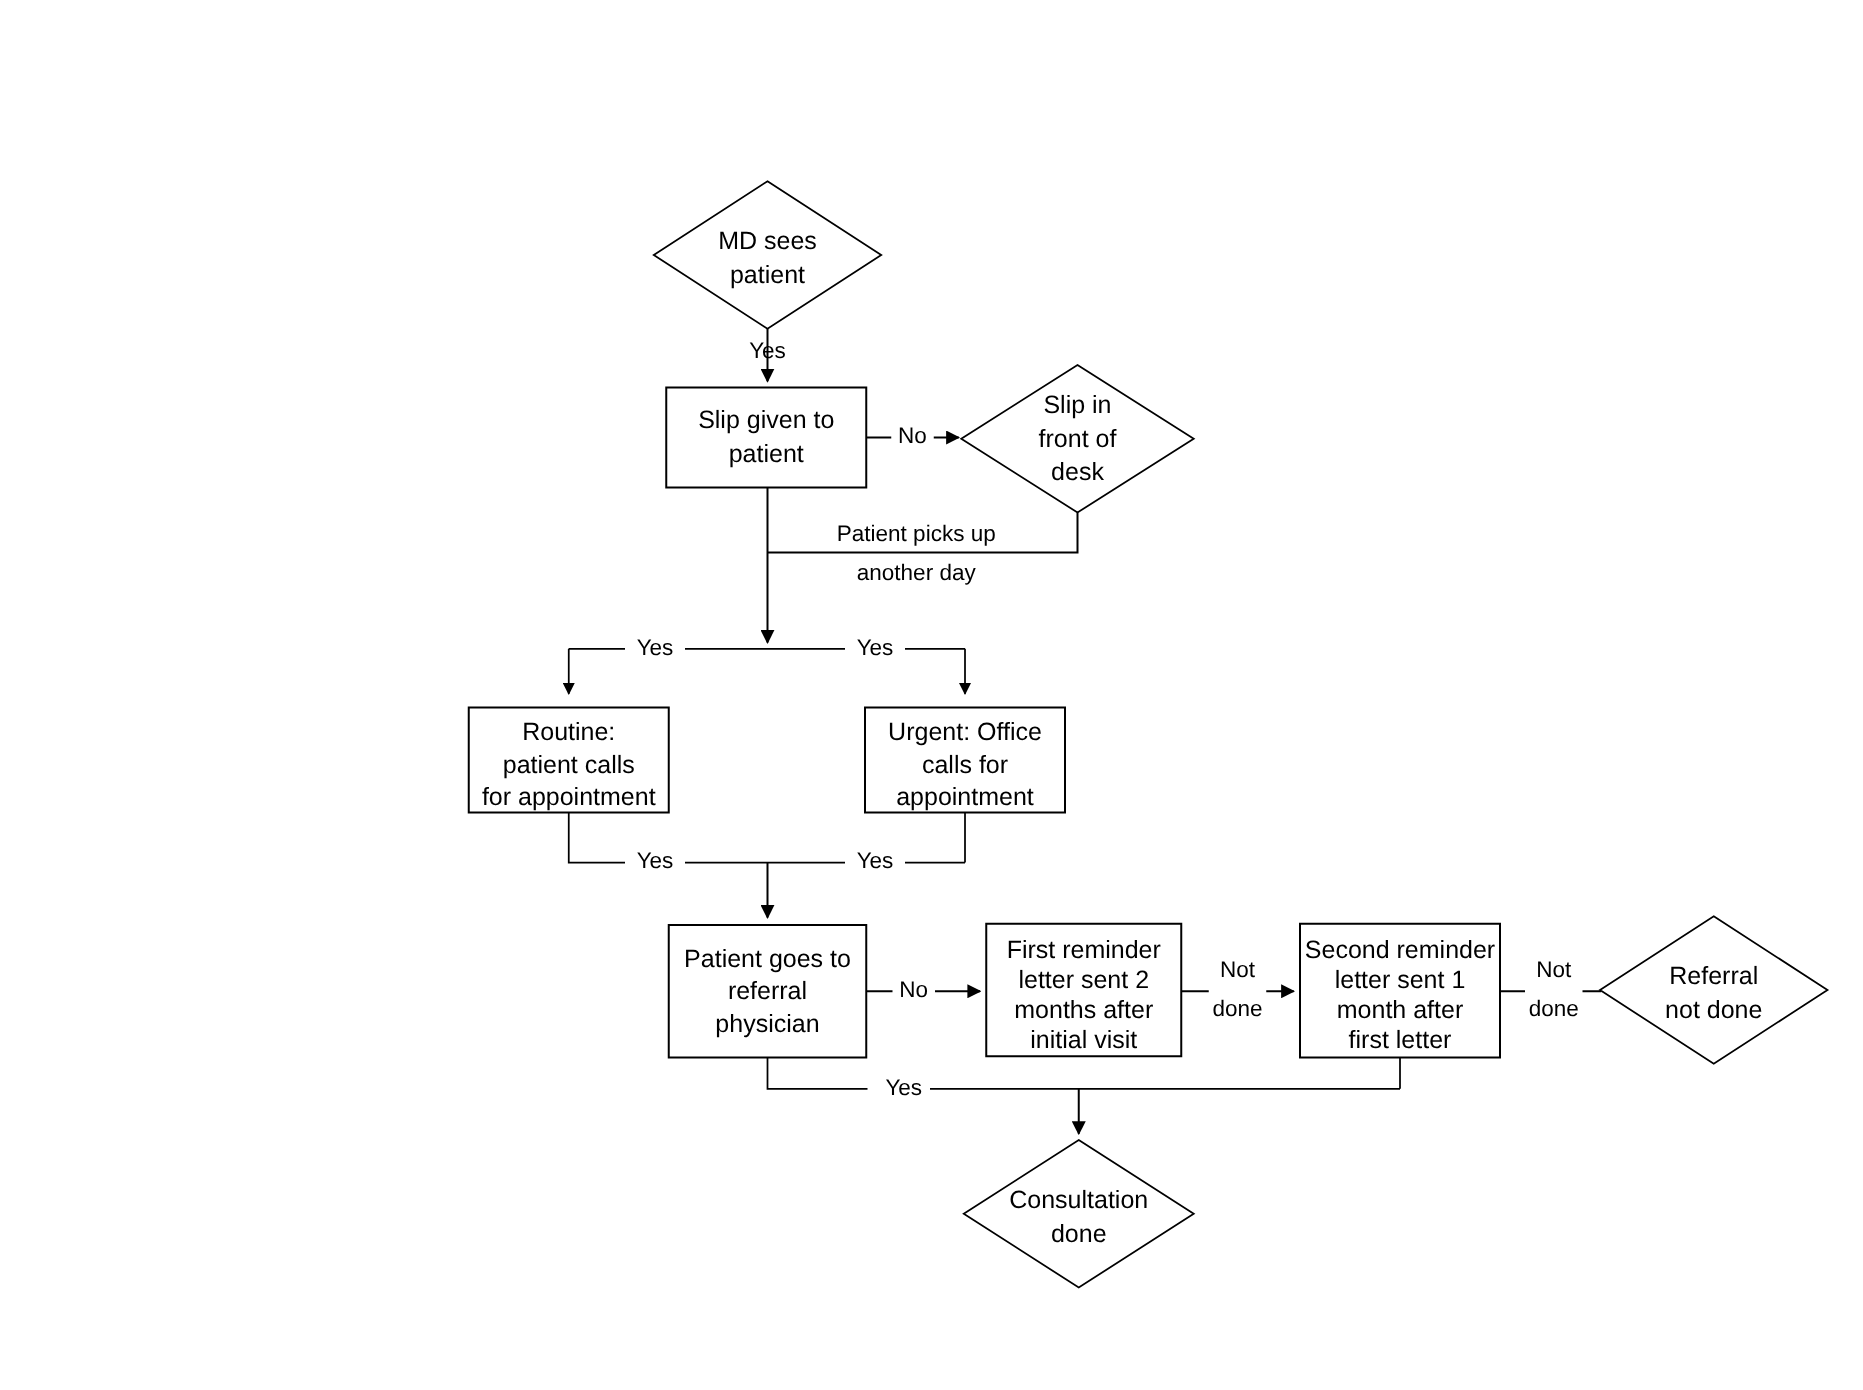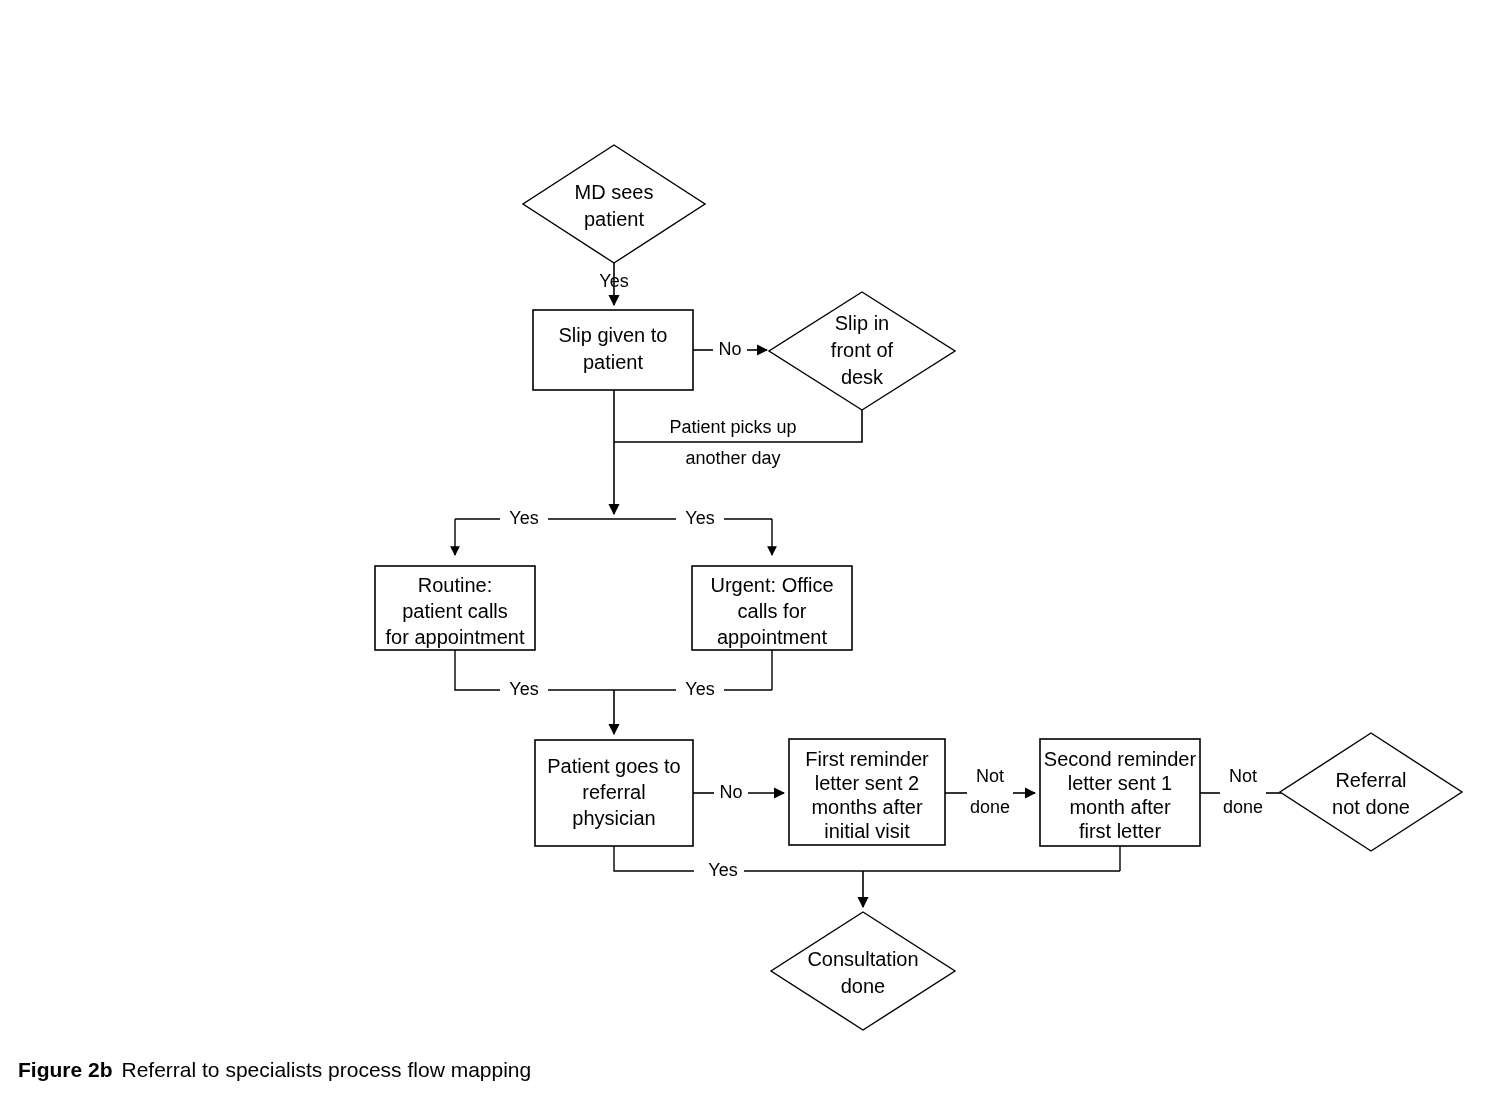--- a/index.html
+++ b/index.html
@@ -225,17 +225,14 @@
     </g>
 
     <g>
       <polygon class="diamond-outline" points="863,912 955,971 863,1030 771,971"></polygon>
       <text class="node-text" x="863" y="961">Consultation</text>
       <text class="node-text" x="863" y="988">done</text>
     </g>
 
   </svg>
 
-  <div class="caption">
-    <span class="caption-label">Figure 2b</span><span class="caption-text">Referral to specialists process flow mapping</span>
-  </div>
 
 </div>
 
 </body></html>

